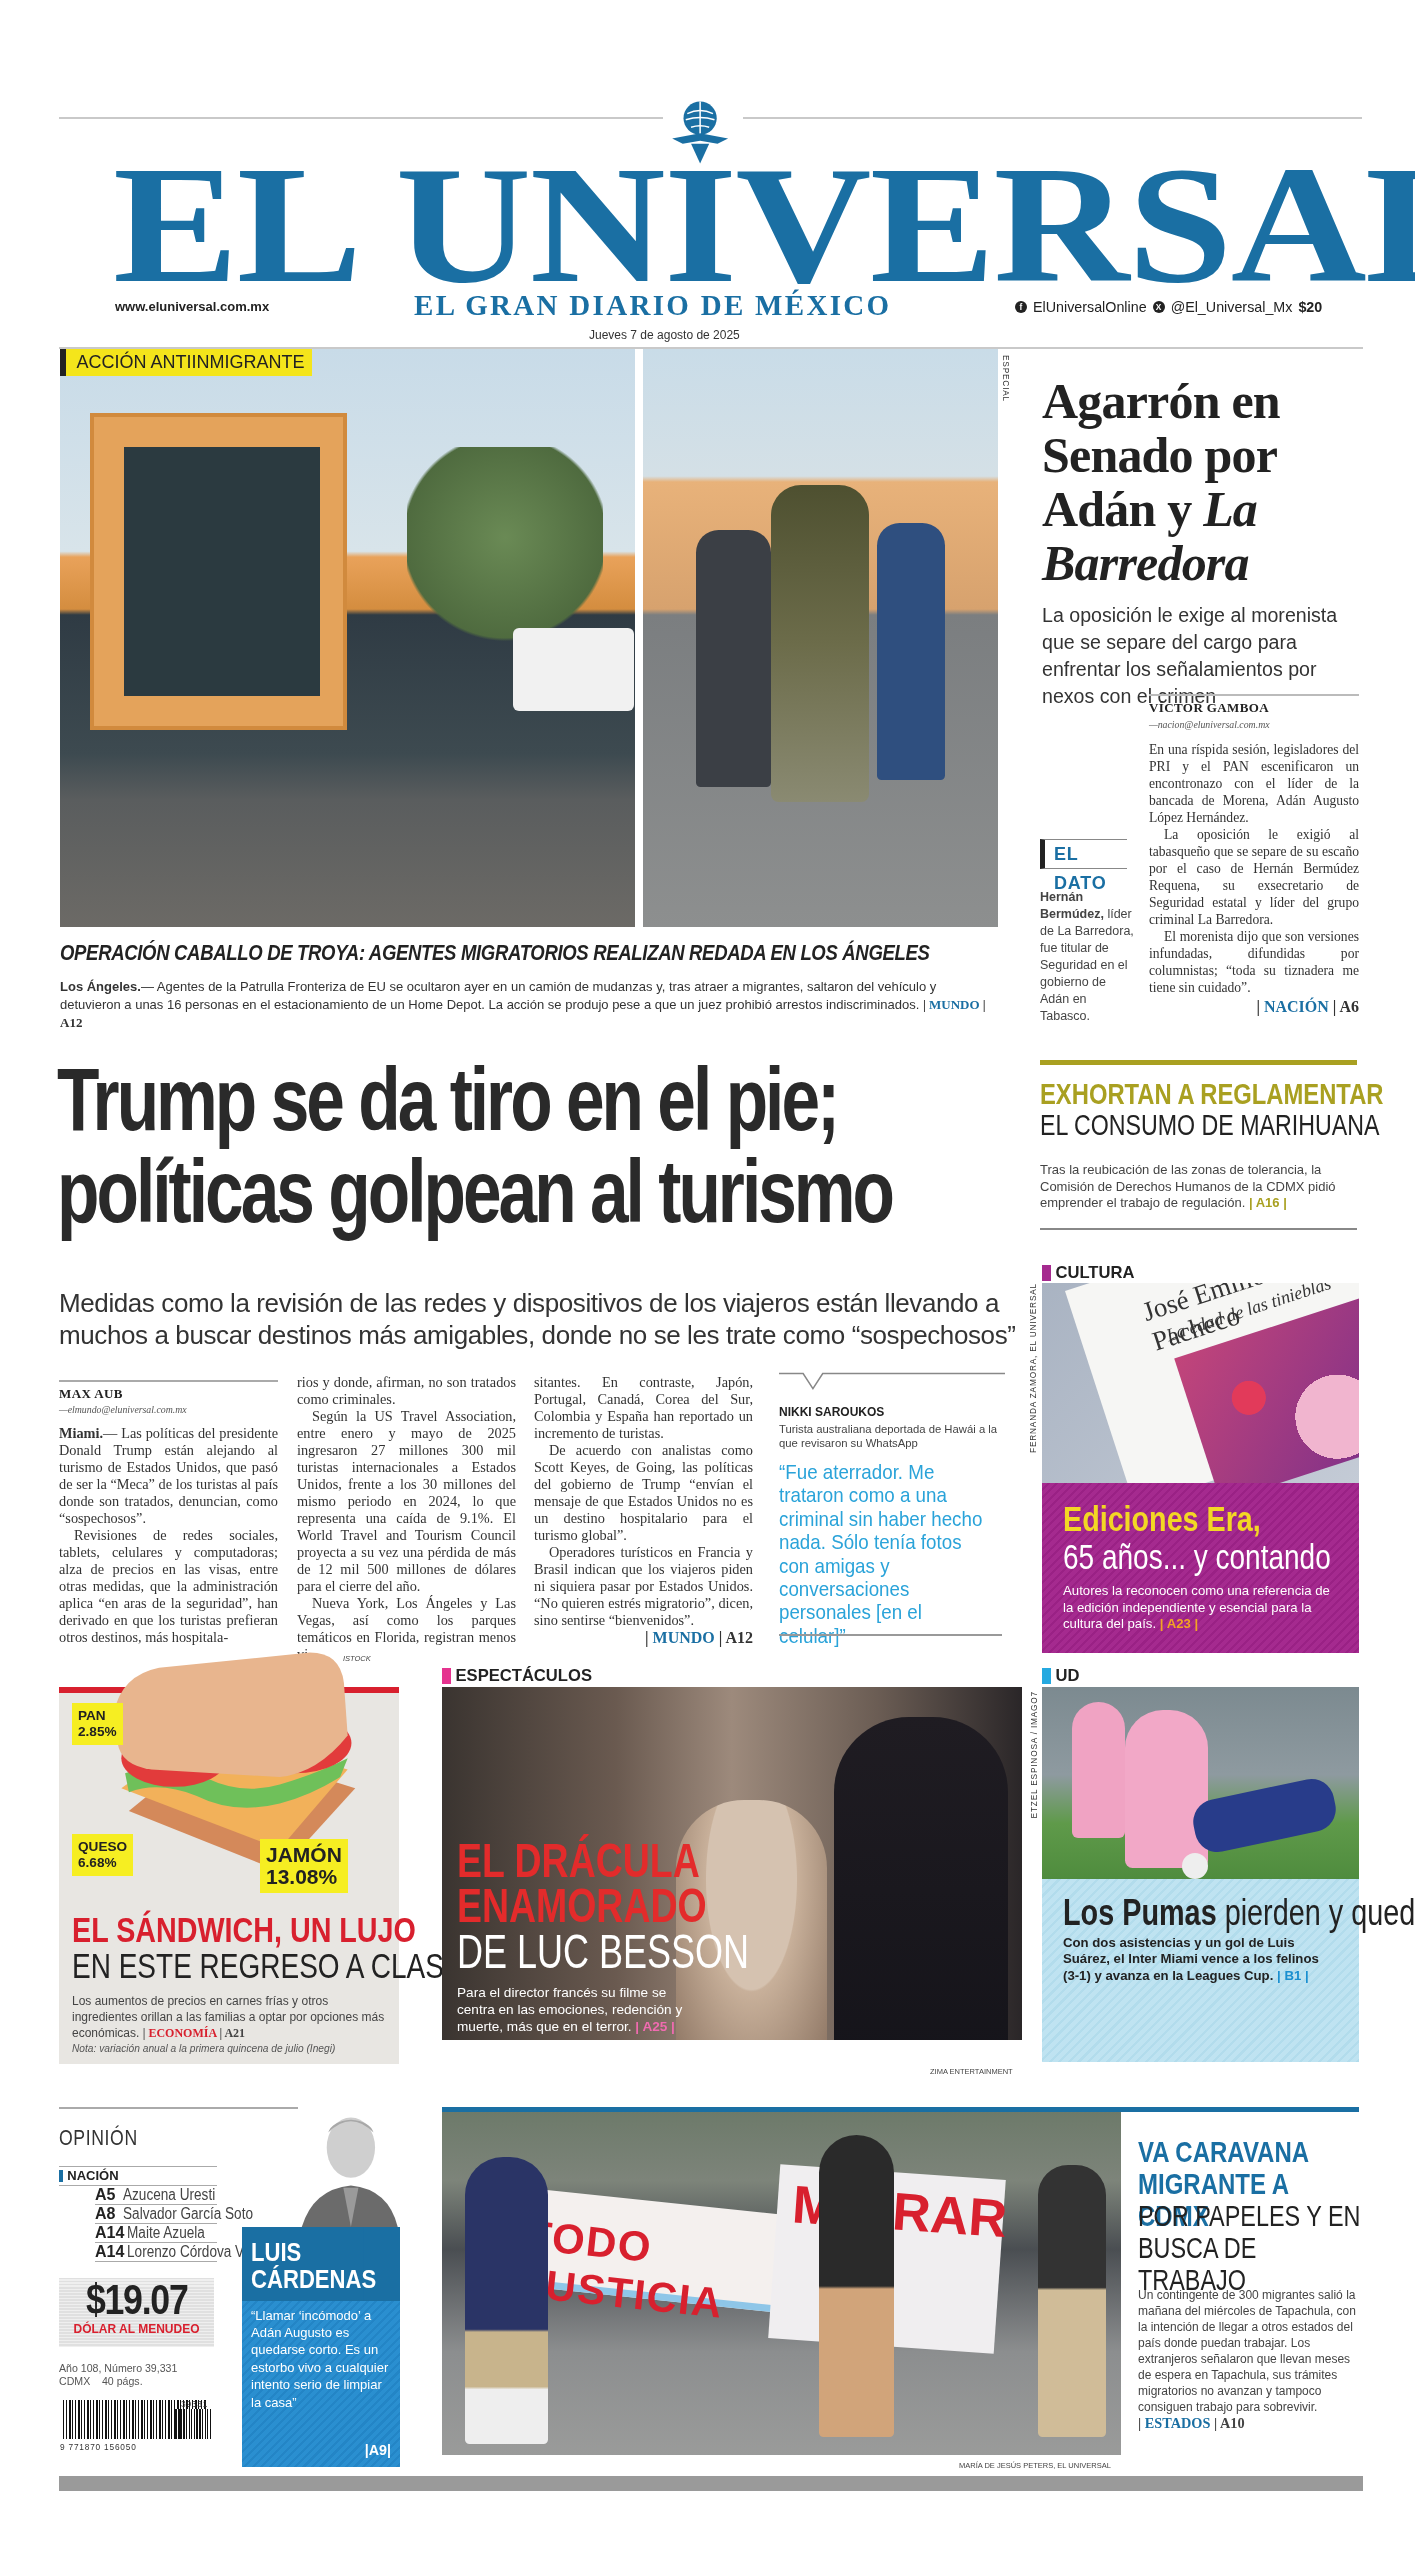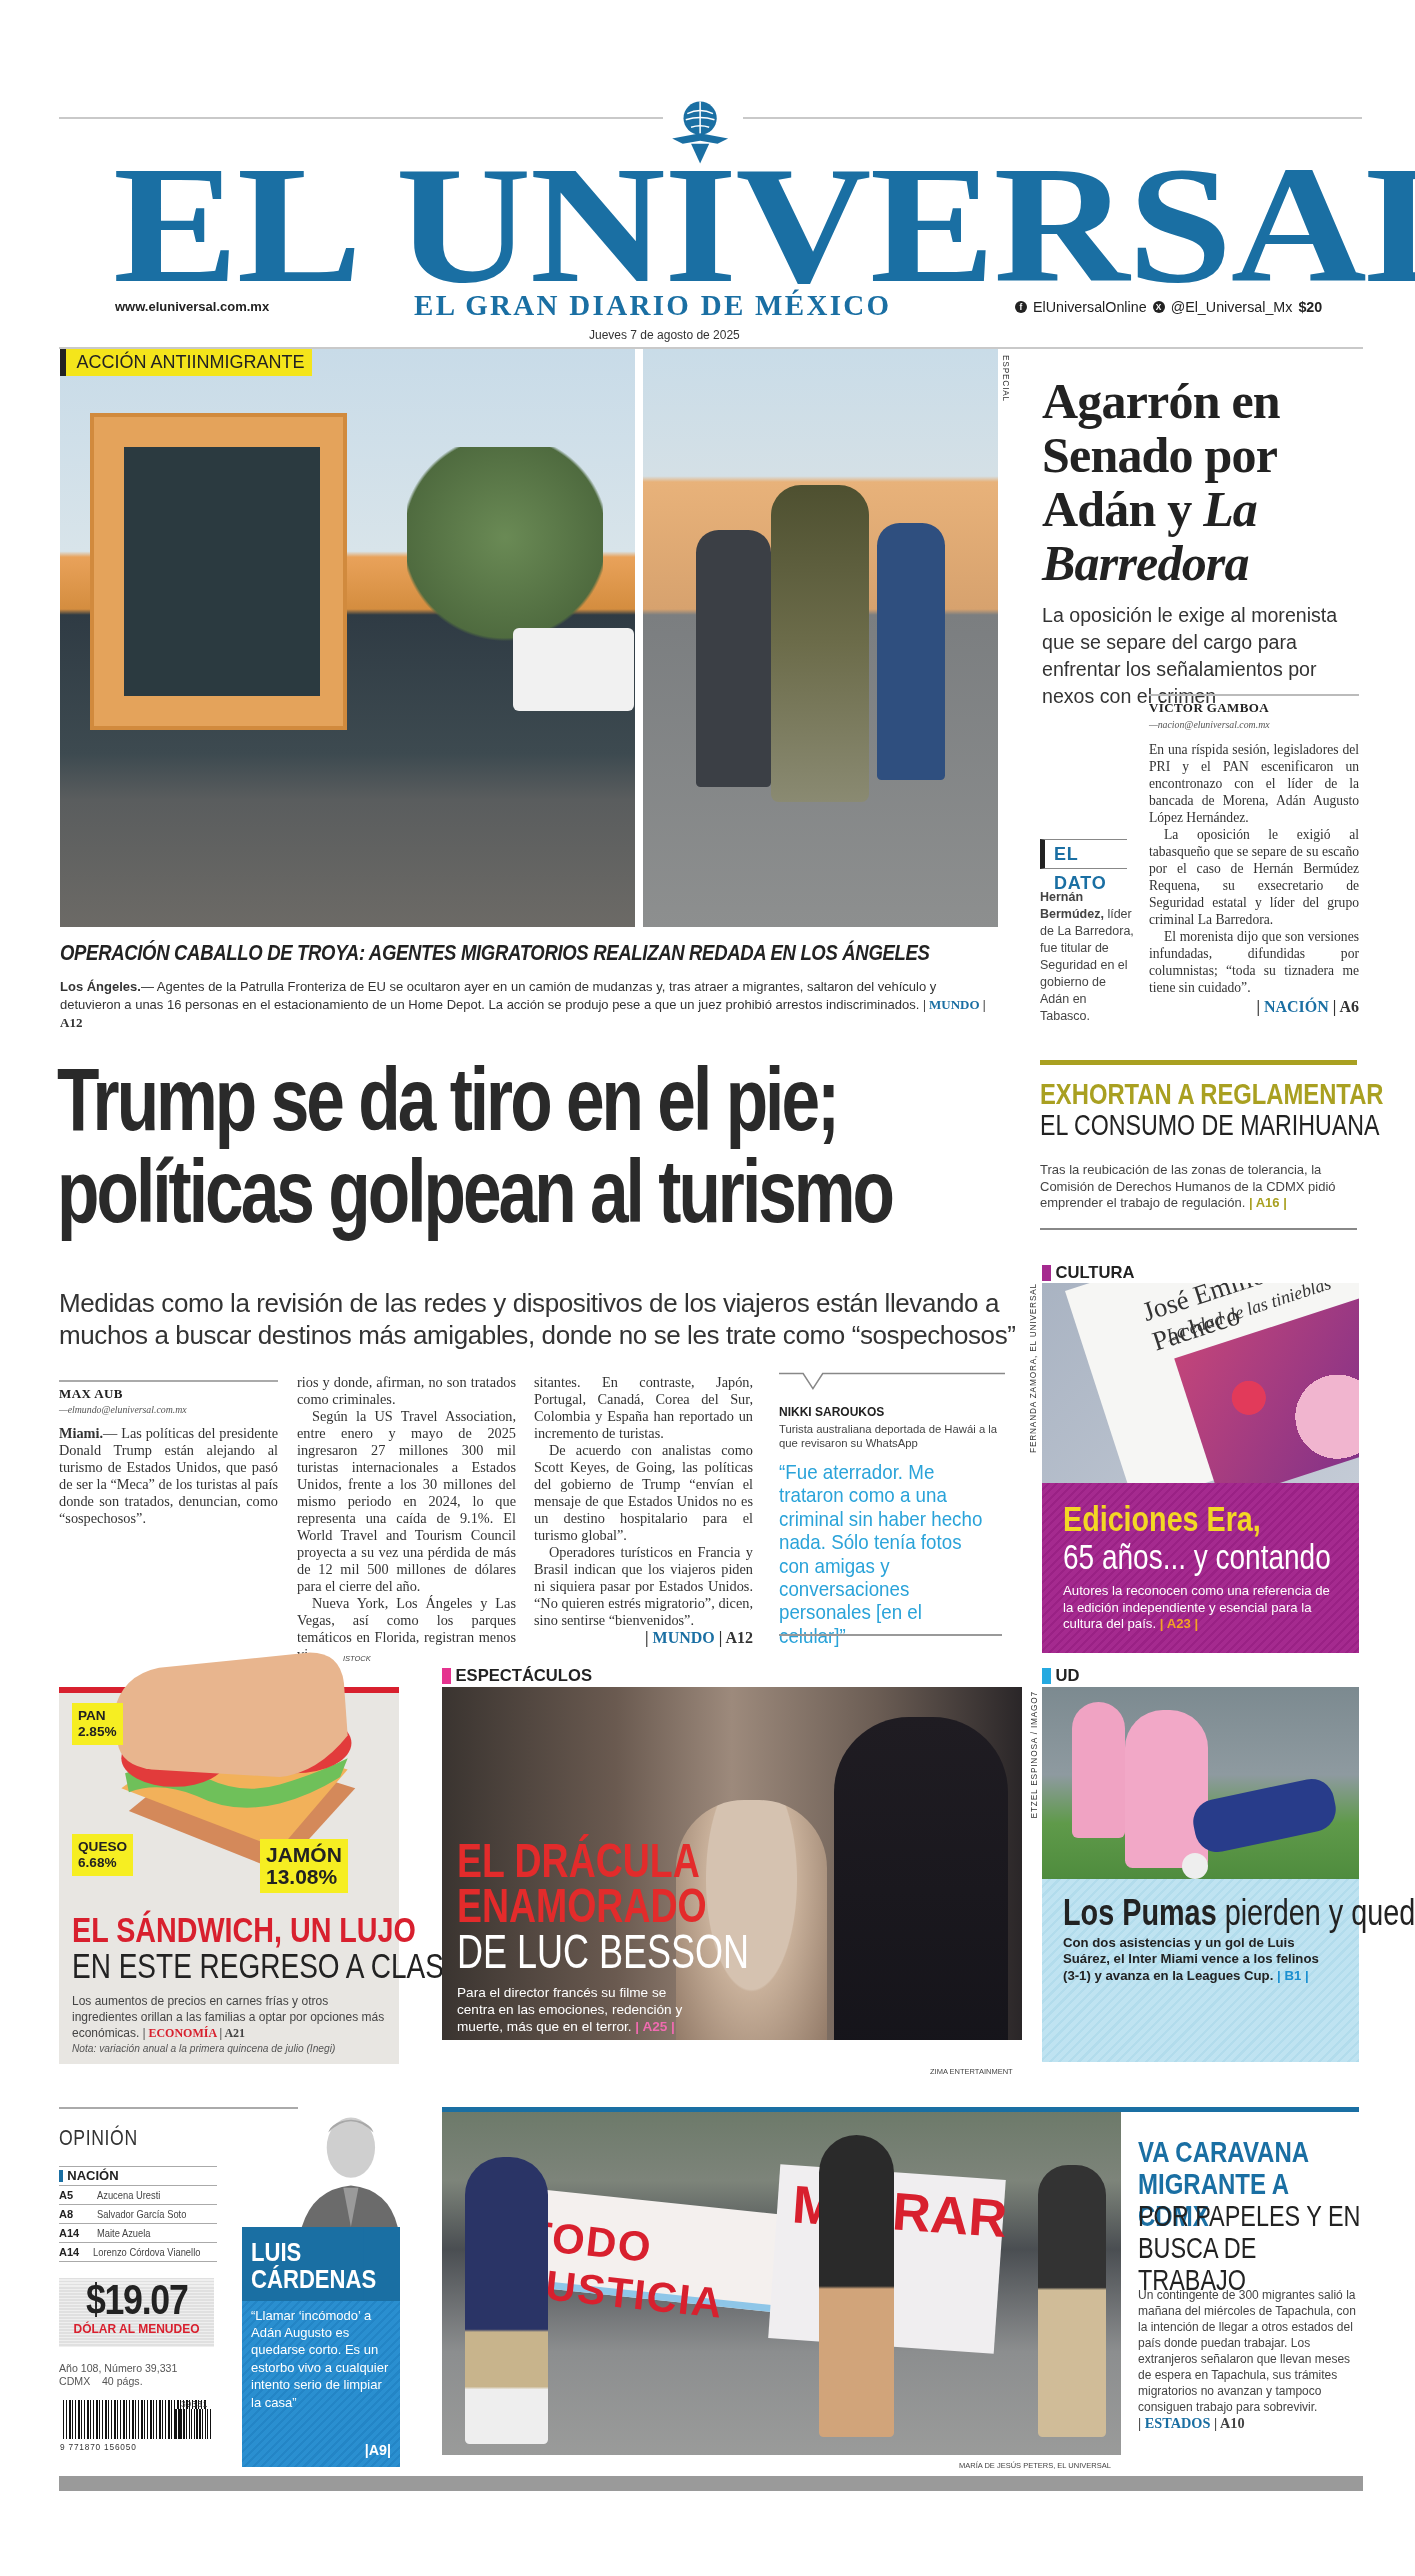--- a/index.html
+++ b/index.html
@@ -72,21 +72,21 @@
   .dracula-h1 { font-size: 48px; font-weight: 700; color: #e32b2b; line-height: 45px; white-space: nowrap; transform: scaleX(0.78); transform-origin: left top; }
   .dracula-h2 { font-size: 48px; color: #fff; line-height: 48px; white-space: nowrap; transform: scaleX(0.75); transform-origin: left top; }
   .dracula-body { font-size: 13.6px; line-height: 17.4px; color: #fff; width: 249px; }
 
   .ud-box { left: 1042px; top: 1879px; width: 317px; height: 183px; background: repeating-linear-gradient(135deg, #bfe3f1 0 4.5px, #b2dcec 4.5px 6.8px); padding: 13.6px 21px; }
   .ud-h1 { font-size: 36px; line-height: 39px; color: #222; white-space: nowrap; transform: scaleX(0.8); transform-origin: left top; }
   .ud-body { font-size: 13.2px; line-height: 16.6px; color: #222; font-weight: 700; margin-top: 3px; }
 
   
   .opinion-title { left: 59px; top: 2125px; font-size: 22.6px; color: #333; letter-spacing: 0.8px; transform: scaleX(0.78); transform-origin: left top; white-space: nowrap; }
-  .op-row { display: flex; gap: 14px; font-size: 11px; line-height: 18px; border-bottom: 0.8px solid #aaa; white-space: nowrap; }
+  .op-row { display: flex; gap: 8px; font-size: 16px; line-height: 18px; border-bottom: 0.8px solid #aaa; white-space: nowrap; margin-left: 36px; }
   .op-row .pg { font-weight: 700; width: 24px; color: #222; }
   .op-row .nm { color: #444; transform: scaleX(0.85); transform-origin: left center; }
   .dolar-box { left: 59px; top: 2278px; width: 155px; height: 69px; background: repeating-linear-gradient(0deg, #efefef 0 1.5px, #e0e0e0 1.5px 3px); text-align: center; }
   .dolar-val { font-size: 42px; font-weight: 700; color: #222; line-height: 44px; letter-spacing: -1.5px; transform: scaleX(0.85); display: inline-block; }
   .dolar-lbl { font-size: 12px; font-weight: 700; color: #d8202e; }
   .issue { left: 59px; top: 2362px; font-size: 10.6px; line-height: 13px; color: #555; }
   .barcode { left: 63px; top: 2400px; width: 143px; height: 39px; background: repeating-linear-gradient(90deg, #111 0 1.5px, #fff 1.5px 3px, #111 3px 3.8px, #fff 3.8px 6px, #111 6px 8.3px, #fff 8.3px 9px); }
   .barcode2 { left: 175px; top: 2409px; width: 36px; height: 30px; background: repeating-linear-gradient(90deg, #111 0 1.5px, #fff 1.5px 3px, #111 3px 4.5px, #fff 4.5px 5.3px); }
   .bar-num { font-size: 8.3px; color: #333; letter-spacing: 0.8px; }
 
@@ -176,20 +176,21 @@
   <div>políticas golpean al turismo</div>
 </div>
 <div class="abs main-dek">Medidas como la revisión de las redes y dispositivos de los viajeros están llevando a muchos a buscar destinos más amigables, donde no se les trate como “sospechosos”</div>
 
 <div class="rule-thin" style="left:59px;top:1380px;width:219px;background:#aaa;height:1.5px;"></div>
 <div class="abs byline" style="left:59px;top:1386px;">MAX AUB</div>
 <div class="abs email" style="left:59px;top:1404px;">—elmundo@eluniversal.com.mx</div>
 
 <div class="abs body-serif" style="left:59px;top:1425px;width:219px;">
   <p class="noindent"><b>Miami.</b><span>— Las políticas del presidente Donald Trump están alejando al turismo de Estados Unidos, que pasó de ser la “Meca” de los turistas al país donde son tratados, denuncian, como “sospechosos”.</span></p>
+  <p>Revisiones de redes sociales, tablets, celulares y computadoras; alza de precios en las visas, entre otras medidas, que la administración aplica “en aras de la seguridad”, han derivado en que los turistas prefieran otros destinos, más hospitala-</p>
 </div>
 <div class="abs body-serif" style="left:297px;top:1374px;width:219px;">
   <p class="noindent">rios y donde, afirman, no son tratados como criminales.</p>
   <p>Según la US Travel Association, entre enero y mayo de 2025 ingresaron 27 millones 300 mil turistas internacionales a Estados Unidos, frente a los 30 millones del mismo periodo en 2024, lo que representa una caída de 9.1%. El World Travel and Tourism Council proyecta a su vez una pérdida de más de 12 mil 500 millones de dólares para el cierre del año.</p>
   <p>Nueva York, Los Ángeles y Las Vegas, así como los parques temáticos en Florida, registran menos vi-</p>
 </div>
 <div class="abs body-serif" style="left:534px;top:1374px;width:219px;">
   <p class="noindent">sitantes. En contraste, Japón, Portugal, Canadá, Corea del Sur, Colombia y España han reportado un incremento de turistas.</p>
   <p>De acuerdo con analistas como Scott Keyes, de Going, las políticas del gobierno de Trump “envían el mensaje de que Estados Unidos no es un destino hospitalario para el turismo global”.</p>
   <p>Operadores turísticos en Francia y Brasil indican que los viajeros piden ni siquiera pasar por Estados Unidos. “No quieren estrés migratorio”, dicen, sino sentirse “bienvenidos”.</p>

